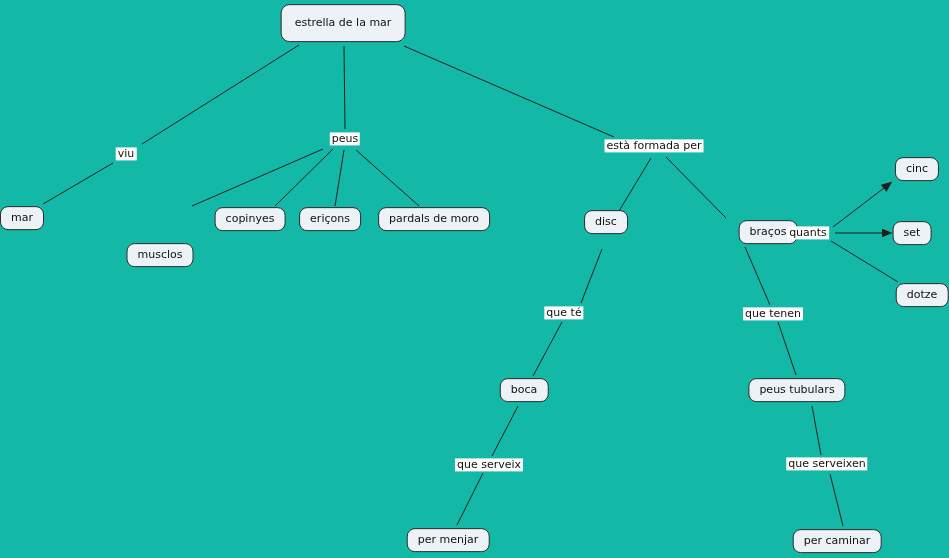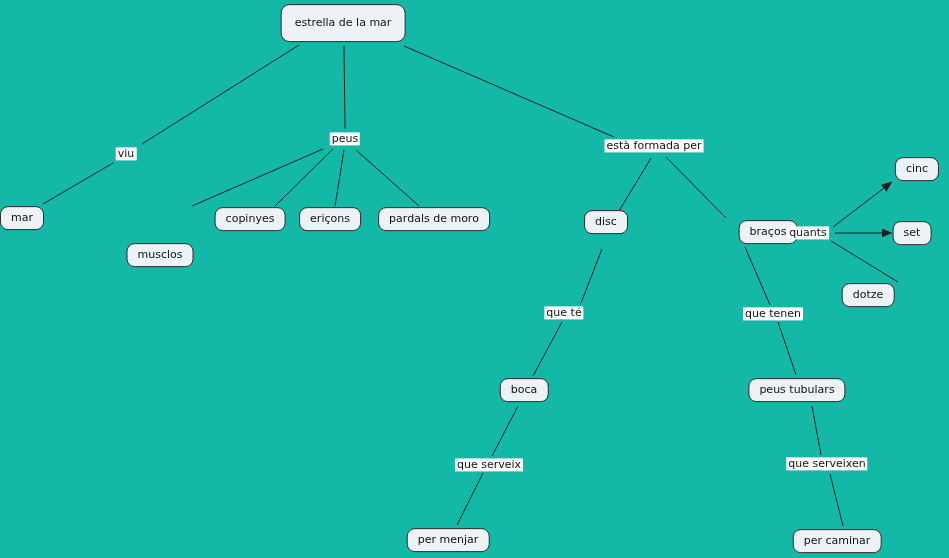--- a/index.html
+++ b/index.html
@@ -60,21 +60,21 @@
   <div class="node root" style="left:343px;top:23px;">estrella de la mar</div>
   <div class="node" style="left:22px;top:218px;">mar</div>
   <div class="node" style="left:160px;top:219px;margin-top:36px;">musclos</div>
   <div class="node" style="left:250px;top:219px;">copinyes</div>
   <div class="node" style="left:330px;top:219px;">eriçons</div>
   <div class="node" style="left:434px;top:219px;">pardals de moro</div>
   <div class="node" style="left:606px;top:222px;">disc</div>
   <div class="node" style="left:768px;top:232px;">braços</div>
   <div class="node" style="left:917px;top:169px;">cinc</div>
   <div class="node" style="left:912px;top:233px;">set</div>
-  <div class="node" style="left:868px;top:295px;">dotze</div>
+  <div class="node" style="left:922px;top:295px;">dotze</div>
   <div class="node" style="left:524px;top:390px;text-align:right;">boca</div>
   <div class="node" style="left:797px;top:390px;">peus tubulars</div>
   <div class="node" style="left:448px;top:540px;">per menjar</div>
   <div class="node" style="left:837px;top:541px;">per caminar</div>
 
   <span class="edge-label" style="left:126px;top:154px;">viu</span>
   <span class="edge-label" style="left:345px;top:139px;">peus</span>
   <span class="edge-label" style="left:654px;top:146px;">està formada per</span>
   <span class="edge-label" style="left:808px;top:233px;">quants</span>
   <span class="edge-label" style="left:564px;top:313px;">que té</span>

